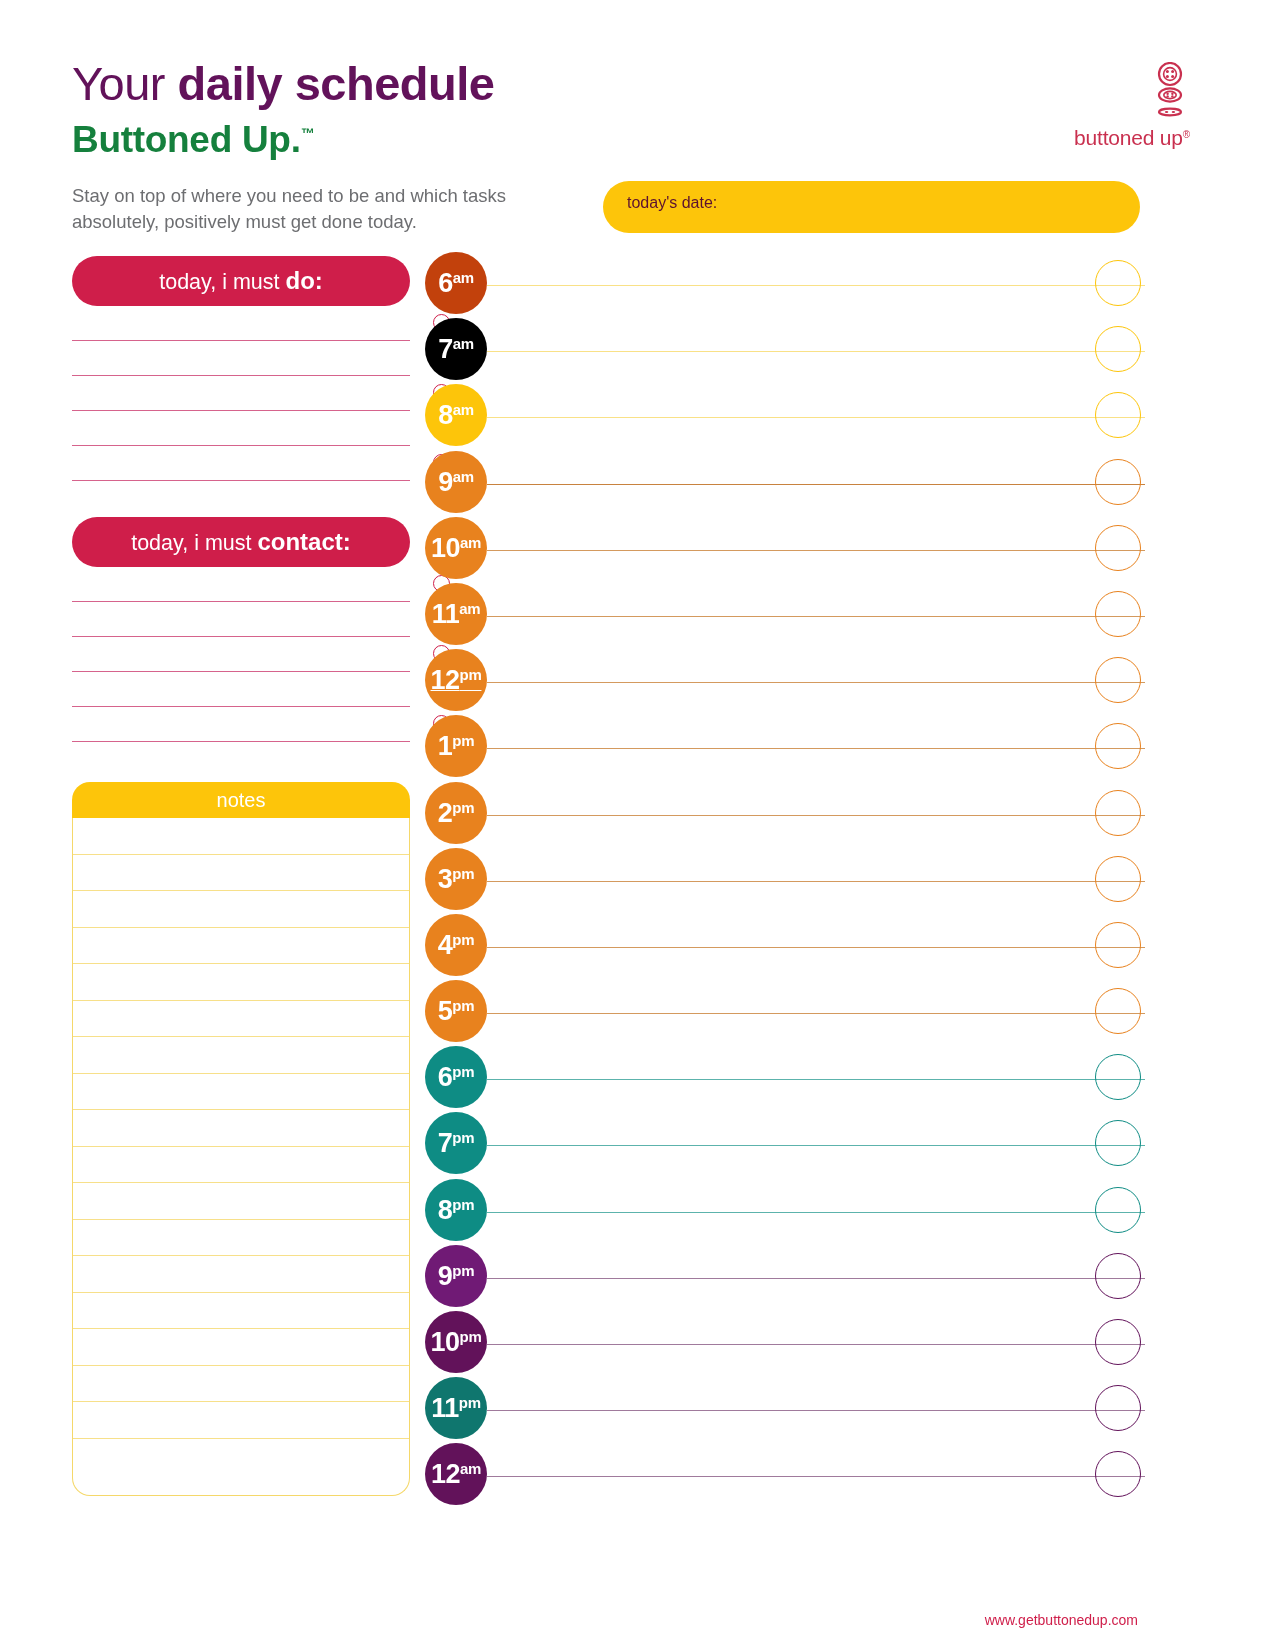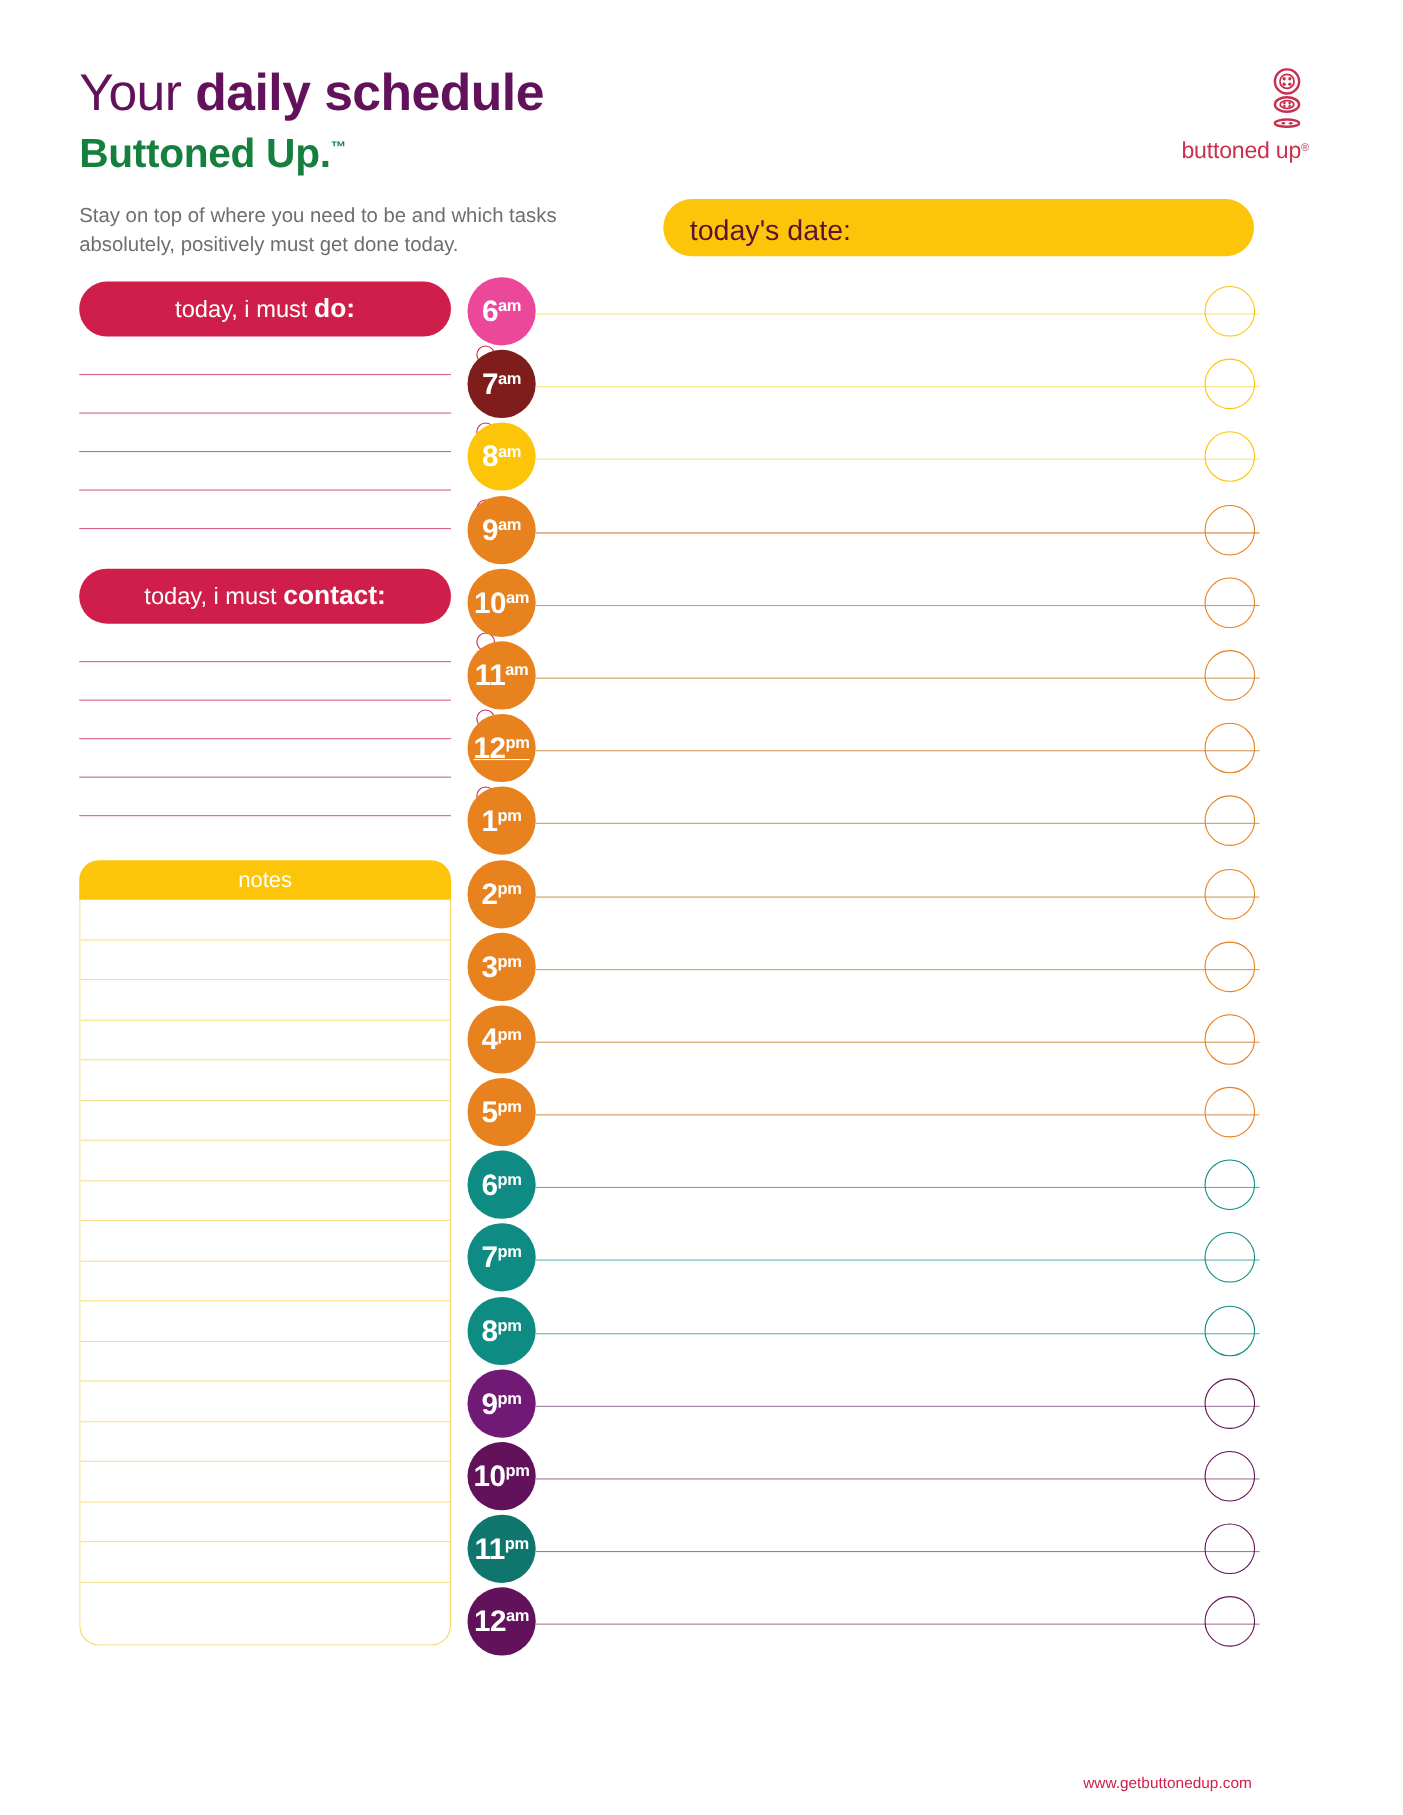--- a/index.html
+++ b/index.html
@@ -92,21 +92,21 @@
     position: absolute;
     left: 603px; top: 181px;
     width: 537px; height: 52px;
     background: #fdc50a;
     border-radius: 26px;
     box-sizing: border-box;
   }
   #date-bar .label {
     position: absolute;
     left: 24px; top: 13px;
-    font-size: 26px;
+    font-size: 16px;
     color: #5c1230;
     font-weight: 400;
   }
 
   
   #left-col {
     position: absolute;
     left: 72px; top: 256px;
     width: 338px;
   }
@@ -355,26 +355,26 @@
       <div class="nl"></div>
       <div class="nl"></div>
       <div class="nl"></div>
       <div class="nl"></div>
     </div>
 </div>
 
 <div id="schedule">
     <div class="hour-row">
       <div class="rule" style="border-top-color: rgb(249, 225, 135);"></div>
-      <div class="badge" style="background: #ec4899;"><span class="num">6</span><span class="mer">am</span></div>
+      <div class="badge" style="background: #c2410c;"><span class="num">6</span><span class="mer">am</span></div>
       <div class="checkcircle" style="border-color: rgb(253, 197, 10);"></div>
     </div>
     <div class="hour-row">
       <div class="rule" style="border-top-color: rgb(249, 225, 135);"></div>
-      <div class="badge" style="background: #7f1d1d;"><span class="num">7</span><span class="mer">am</span></div>
+      <div class="badge" style="background: #000000;"><span class="num">7</span><span class="mer">am</span></div>
       <div class="checkcircle" style="border-color: rgb(253, 197, 10);"></div>
     </div>
     <div class="hour-row">
       <div class="rule" style="border-top-color: rgb(249, 225, 135);"></div>
       <div class="badge" style="background: rgb(253, 197, 10);"><span class="num">8</span><span class="mer">am</span></div>
       <div class="checkcircle" style="border-color: rgb(253, 197, 10);"></div>
     </div>
     <div class="hour-row">
       <div class="rule" style="border-top-color: rgb(200, 130, 63);"></div>
       <div class="badge" style="background: rgb(232, 130, 30);"><span class="num">9</span><span class="mer">am</span></div>

